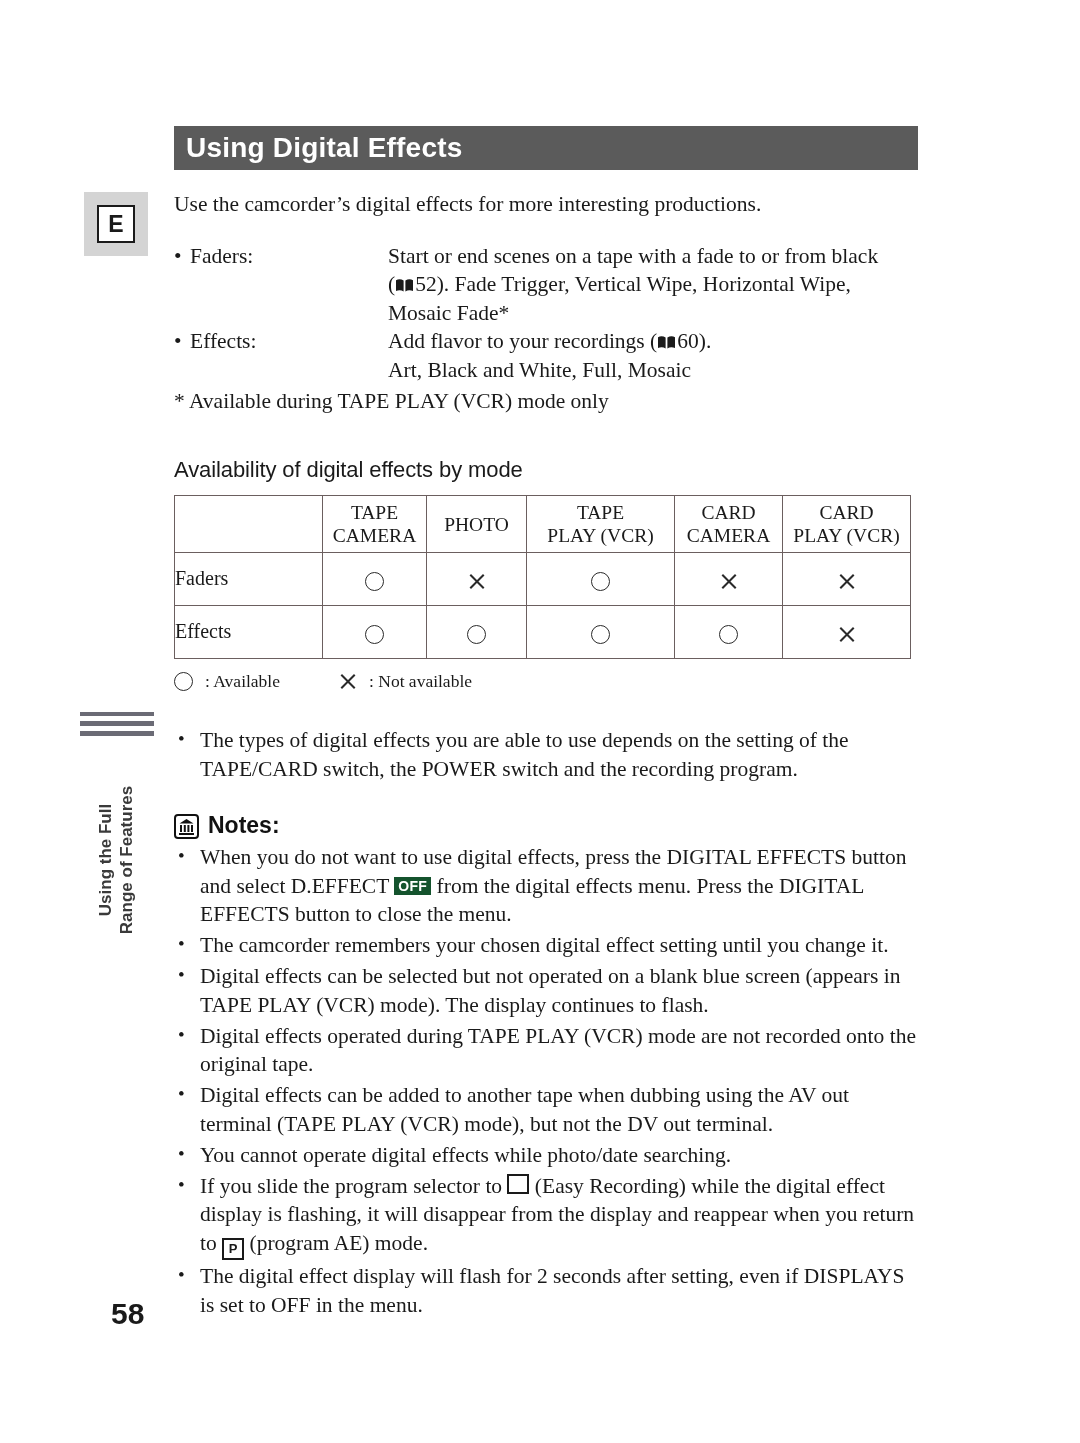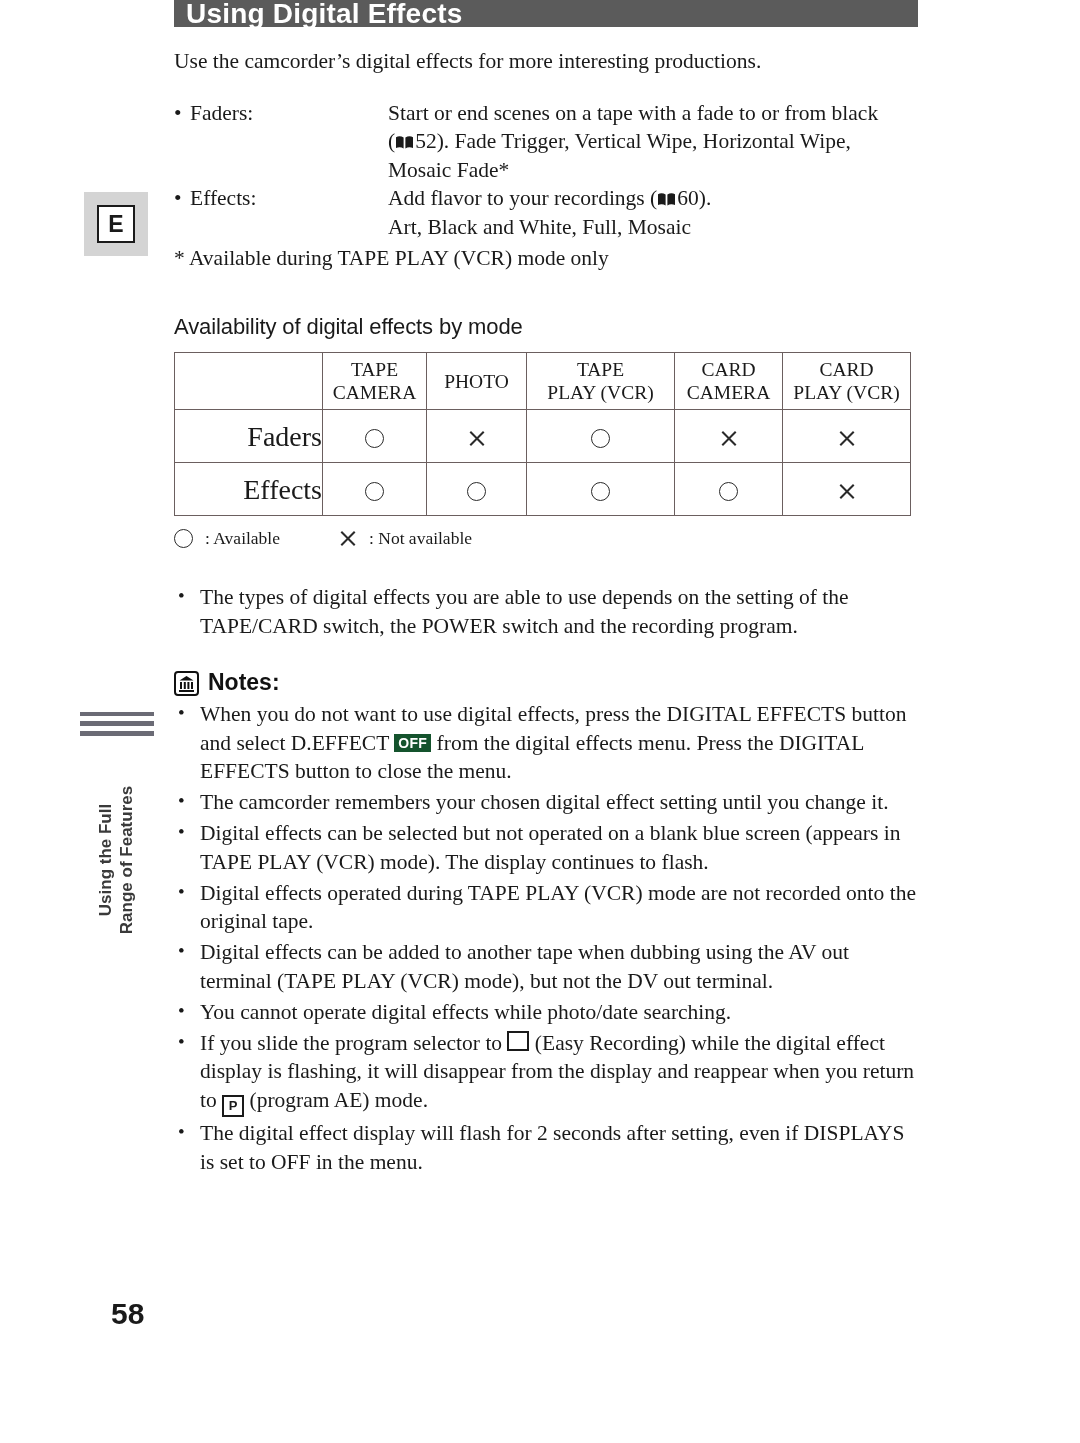--- a/index.html
+++ b/index.html
@@ -96,22 +96,23 @@
 
   
   #content {
     position: absolute;
     left: 174px;
     top: 0;
     width: 744px;
   }
 
   #title-bar {
+    margin-top: 126px;
     background: #5b5b5b;
-    height: 27px;
+    height: 44px;
     display: flex;
     align-items: center;
     padding-left: 12px;
     box-sizing: border-box;
   }
   #title-bar .title-text {
     font-family: "Liberation Sans", sans-serif;
     font-weight: bold;
     font-size: 28px;
     color: #ffffff;
@@ -174,22 +175,22 @@
     text-align: center;
     vertical-align: middle;
     font-weight: normal;
     font-size: 19.5px;
     line-height: 1.18;
     padding: 0;
   }
   table.avail thead td { height: 56px; }
   table.avail tbody td { height: 52px; }
   table.avail td.rowlabel {
-    text-align: right;
-    font-size: 28px;
+    text-align: left;
+    font-size: 20px;
   }
   col.c0 { width: 148px; }
   col.c1 { width: 104px; }
   col.c2 { width: 100px; }
   col.c3 { width: 148px; }
   col.c4 { width: 108px; }
   col.c5 { width: 128px; }
 
   .mark-o {
     display: inline-block;

